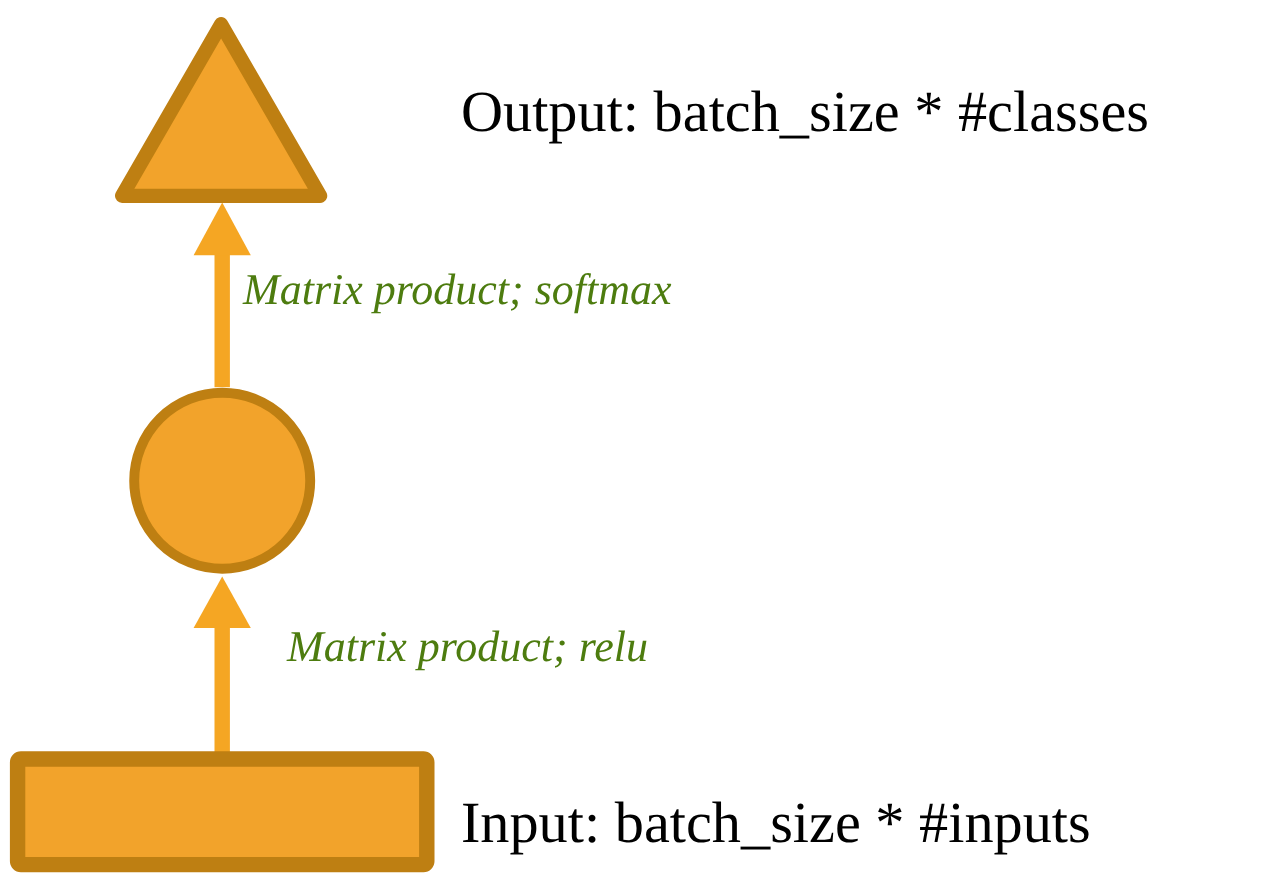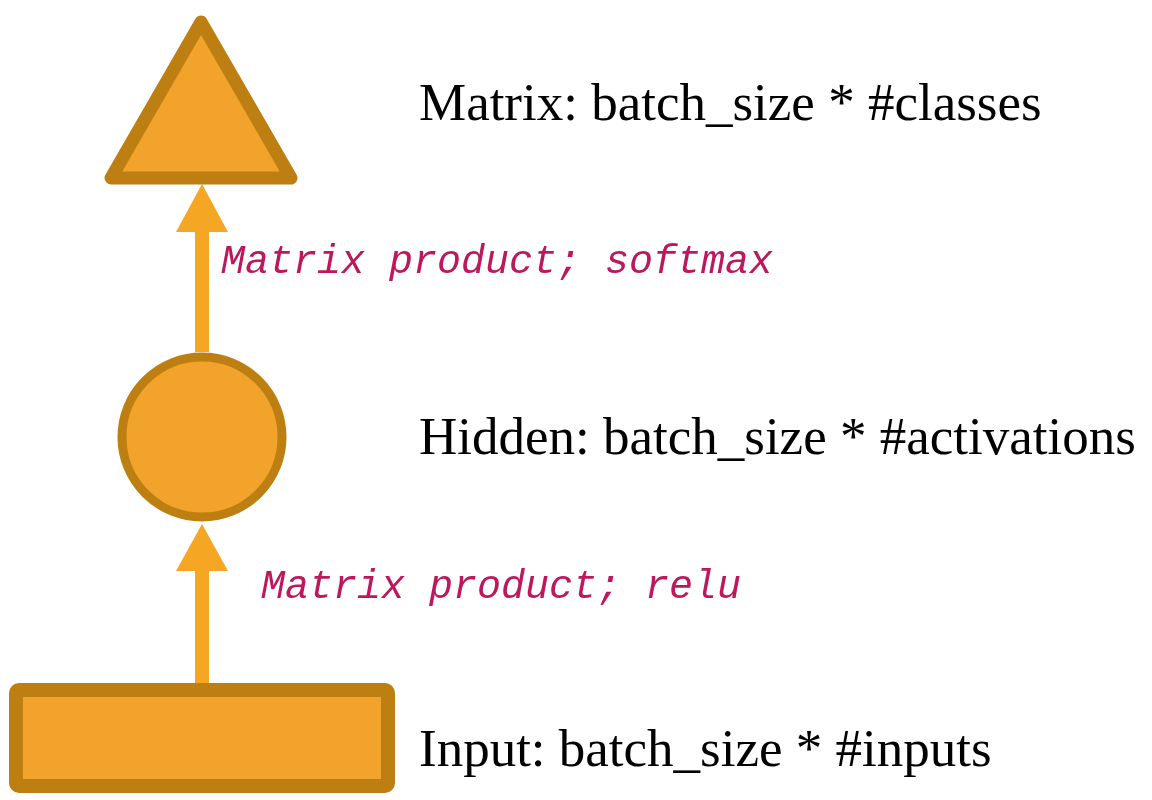--- a/index.html
+++ b/index.html
@@ -27,22 +27,22 @@
     color: #000000;
     font-family: "Liberation Serif", "DejaVu Serif", serif;
     font-size: 53px;
     font-weight: normal;
     font-style: normal;
     white-space: nowrap;
     line-height: 1;
   }
   .edge-label {
     position: absolute;
-    color: #be185d;
-    font-family: Liberation Mono, monospace;
+    color: #4d7c0f;
+    font-family: Liberation Serif, serif;
     font-size: 40px;
     font-style: italic;
     white-space: nowrap;
     line-height: 1;
   }
   #label-output   { left: 419px; top: 76px; }
   #label-hidden   { left: 419px; top: 410px; }
   #label-input    { left: 419px; top: 722px; }
   #label-edge-top { left: 221px; top: 243px; }
   #label-edge-bot { left: 221px; top: 568px; margin-left: 40px; }
@@ -70,23 +70,22 @@
 
     <g>
       <circle cx="202" cy="437" r="80" fill="#F2A32B" stroke="#BE7F12" stroke-width="9"></circle>
     </g>
 
     <g>
       <polygon points="201,22 291,178 111,178" fill="#F2A32B" stroke="#BE7F12" stroke-width="13" stroke-linejoin="round"></polygon>
     </g>
   </svg>
 
-  <div id="label-output" class="node-label">Matrix: batch_size * #classes</div>
+  <div id="label-output" class="node-label">Output: batch_size * #classes</div>
 
-  <div id="label-hidden" class="node-label">Hidden: batch_size * #activations</div>
 
   <div id="label-input" class="node-label">Input: batch_size * #inputs</div>
 
   <div id="label-edge-top" class="edge-label">Matrix product; softmax</div>
 
   <div id="label-edge-bot" class="edge-label">Matrix product; relu</div>
 
 </div>
 
 </body></html>

